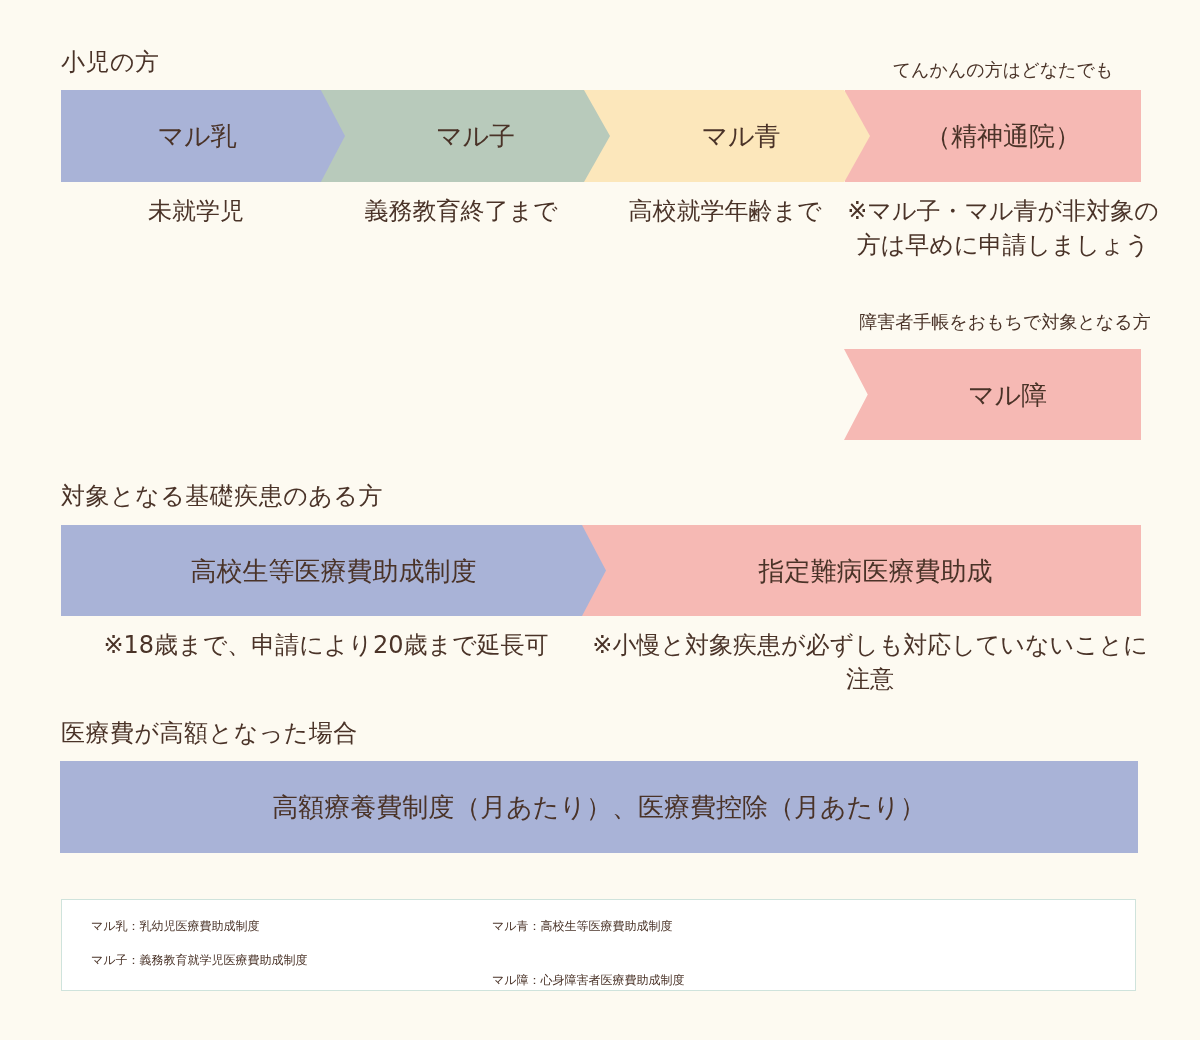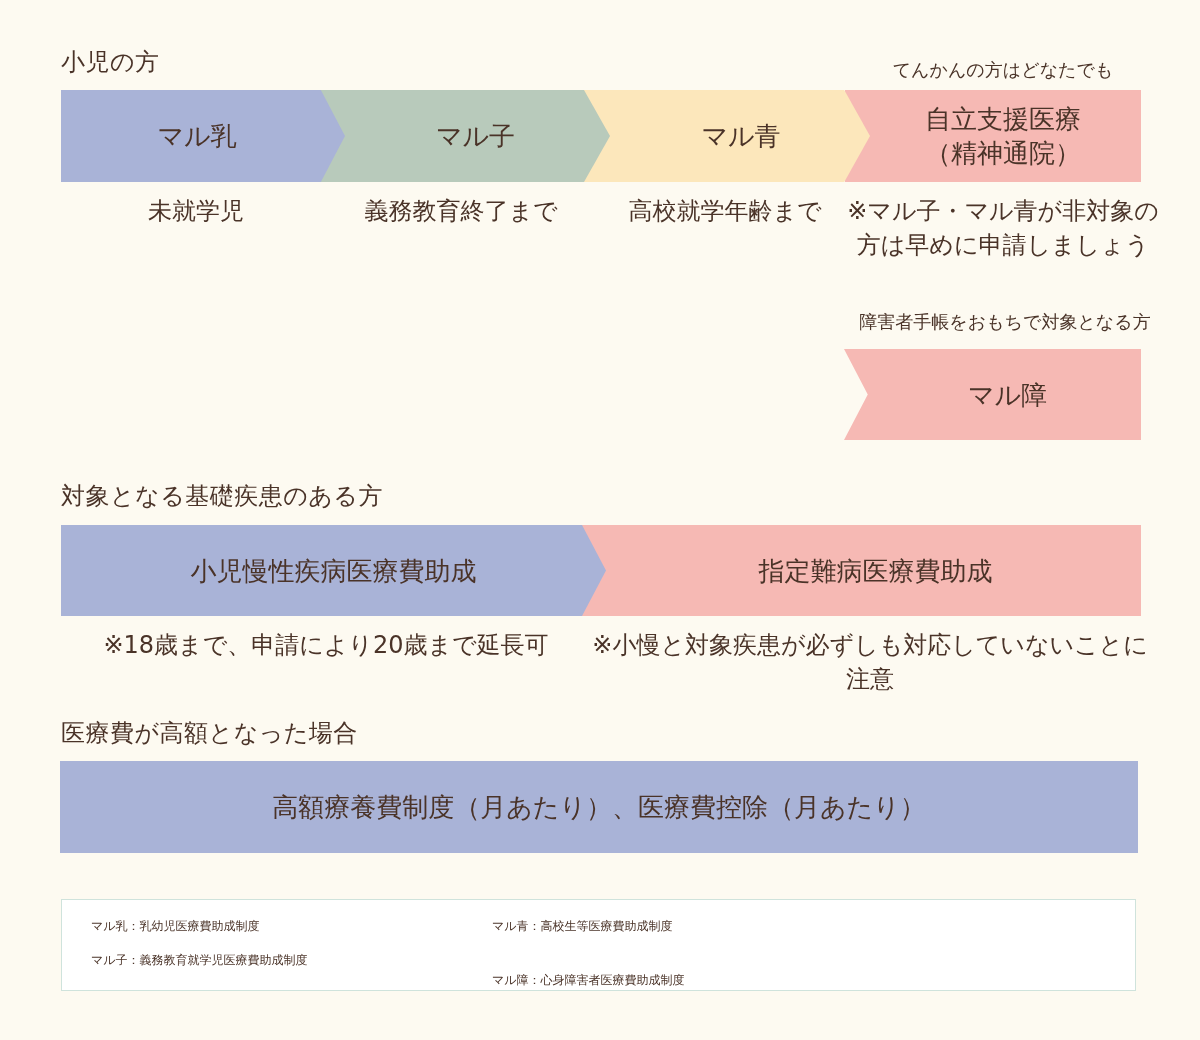--- a/index.html
+++ b/index.html
@@ -25,21 +25,20 @@
 </head>
 <body>
 
 <div class="abs heading" style="left:61px; top:46px;">小児の方</div>
 <div class="abs" style="left:845px; top:58px; width:316px; text-align:center; font-size:18px;">てんかんの方はどなたでも</div>
 
 <div class="abs" style="left:0; top:0;">
 
   <div class="shape pink" style="left:845px; top:90px; width:296px; height:92px;">
     <div style="margin-left:20px;">
-      <span style="display:block;">自立支援医療</span>
       <span style="display:block;">（精神通院）</span>
     </div>
   </div>
 
   <div class="shape yellow" style="left:584px; top:90px; width:286px; height:92px; clip-path:polygon(0 0, 91% 0, 100% 50%, 91% 100%, 0 100%);">
     <span style="margin-left:28px;">マル青</span>
   </div>
 
   <div class="shape green" style="left:321px; top:90px; width:289px; height:92px; clip-path:polygon(0 0, 91% 0, 100% 50%, 91% 100%, 0 100%);">
     <span style="margin-left:20px;">マル子</span>
@@ -59,21 +58,21 @@
 <div class="abs" style="left:820px; top:310px; width:370px; text-align:center; font-size:18px;">障害者手帳をおもちで対象となる方</div>
 <div class="shape pink" style="left:844px; top:349px; width:297px; height:91px; clip-path:polygon(0 0, 100% 0, 100% 100%, 0 100%, 8% 50%);">
   <span style="margin-left:30px;">マル障</span>
 </div>
 
 <div class="abs heading" style="left:61px; top:480px;">対象となる基礎疾患のある方</div>
 <div class="shape pink" style="left:582px; top:525px; width:559px; height:91px;">
   <span style="margin-left:28px;">指定難病医療費助成</span>
 </div>
 <div class="shape blue" style="left:61px; top:525px; width:545px; height:91px; clip-path:polygon(0 0, 95.6% 0, 100% 50%, 95.6% 100%, 0 100%);">
-  <span>小児慢性疾病医療費助成</span>
+  <span>高校生等医療費助成制度</span>
 </div>
 <div class="abs note" style="left:61px; top:628px; width:530px;">※18歳まで、申請により20歳まで延長可</div>
 <div class="abs note" style="left:590px; top:628px; width:560px;">※小慢と対象疾患が必ずしも対応していないことに注意</div>
 
 <div class="abs heading" style="left:61px; top:717px;">医療費が高額となった場合</div>
 <div class="shape blue" style="left:60px; top:761px; width:1078px; height:92px;">
   <span>高額療養費制度（月あたり）、医療費控除（月あたり）</span>
 </div>
 
 <div class="legend-box">

